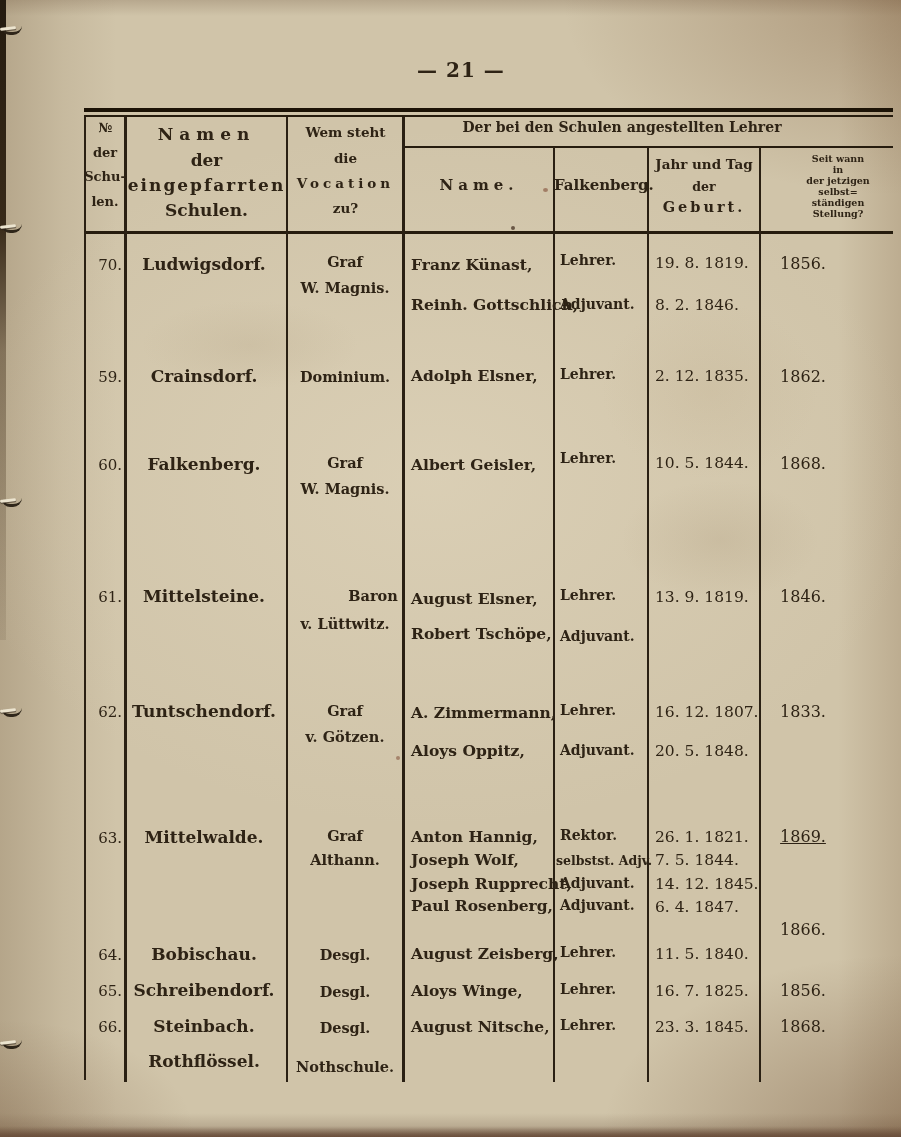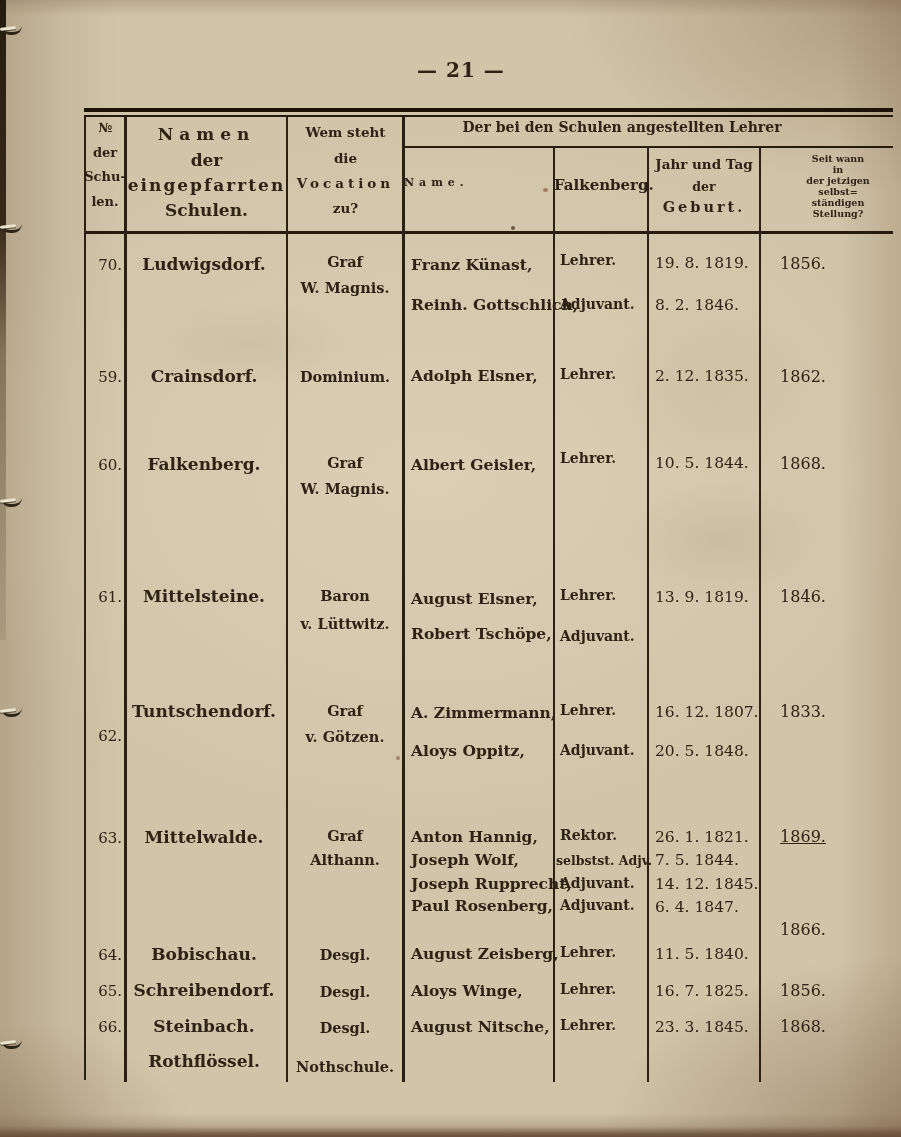--- a/index.html
+++ b/index.html
@@ -32,21 +32,21 @@
   .c-name{left:411px;font-size:15.5px;font-weight:bold;}
   .c-char{left:560px;font-size:14px;font-weight:bold;}
   .c-char.sm{left:556px;font-size:12.5px;}
   .c-geb{left:655px;font-size:15.5px;}
   .c-seit{left:760px;width:86px;text-align:center;font-size:16px;}
   
   .h1{left:84px;width:42px;text-align:center;font-size:13px;font-weight:bold;}
   .h2{left:126px;width:161px;text-align:center;font-size:17px;font-weight:bold;}
   .h3{left:287px;width:117px;text-align:center;font-size:13.5px;font-weight:bold;}
   .hspan{left:404px;width:436px;text-align:center;font-size:14px;font-weight:bold;}
-  .h4{left:404px;width:150px;text-align:left;font-size:11px;font-weight:bold;}
+  .h4{left:404px;width:150px;text-align:center;font-size:15px;font-weight:bold;}
   .h5{left:554px;width:94px;text-align:center;font-size:15px;font-weight:bold;}
   .h6{left:648px;width:112px;text-align:center;font-weight:bold;}
   .h7{left:760px;width:124px;text-align:center;font-size:9.5px;font-weight:bold;line-height:11px;margin-left:16px;}
   .pageno{left:84px;width:754px;top:58px;text-align:center;font-size:20px;font-weight:bold;position:absolute;letter-spacing:1px;}
   
   .edge-strip{left:0;top:0;width:6px;height:640px;
     background:linear-gradient(180deg,#241b10 0%,#382a19 35%,rgba(80,62,40,0.5) 55%,rgba(80,62,40,0.12) 100%);}
   .stitch{left:0;width:26px;height:10px;}
   .stitch .dark{position:absolute;left:2px;top:2px;width:20px;height:6px;border-bottom:3px solid #2f261a;border-radius:0 0 10px 9px;}
   .stitch .lite{position:absolute;left:0;top:3px;width:16px;height:3px;background:#ece4cf;border-radius:2px;transform:rotate(-6deg);box-shadow:0 1px 1px rgba(40,30,18,0.7);}
@@ -167,32 +167,32 @@
       <div class="cell c-voc" style="top:481px;">W. Magnis.</div>
       <div class="cell c-name" style="top:456px;">Albert Geisler,</div>
       <div class="cell c-char" style="top:451px;">Lehrer.</div>
       <div class="cell c-geb num" style="top:455px;">10. 5. 1844.</div>
       <div class="cell c-seit num" style="top:455px;">1868.</div>
     </div>
 
     <div>
       <div class="cell c-no num" style="top:589px;">61.</div>
       <div class="cell c-school" style="top:587px;">Mittelsteine.</div>
-      <div class="cell c-voc" style="top:588px;">Baron</div>
+      <div class="cell c-voc" style="top:588px;padding-left:28px;">Baron</div>
       <div class="cell c-voc" style="top:616px;">v. Lüttwitz.</div>
       <div class="cell c-name" style="top:590px;">August Elsner,</div>
       <div class="cell c-name" style="top:625px;">Robert Tschöpe,</div>
       <div class="cell c-char" style="top:588px;">Lehrer.</div>
       <div class="cell c-char" style="top:629px;">Adjuvant.</div>
       <div class="cell c-geb num" style="top:589px;">13. 9. 1819.</div>
       <div class="cell c-seit num" style="top:588px;">1846.</div>
     </div>
 
     <div>
-      <div class="cell c-no num" style="top:728px;text-align:right;">62.</div>
+      <div class="cell c-no num" style="top:704px;text-align:right;">62.</div>
       <div class="cell c-school" style="top:702px;">Tuntschendorf.</div>
       <div class="cell c-voc" style="top:703px;">Graf</div>
       <div class="cell c-voc" style="top:729px;">v. Götzen.</div>
       <div class="cell c-name" style="top:704px;">A. Zimmermann,</div>
       <div class="cell c-name" style="top:742px;">Aloys Oppitz,</div>
       <div class="cell c-char" style="top:703px;">Lehrer.</div>
       <div class="cell c-char" style="top:743px;">Adjuvant.</div>
       <div class="cell c-geb num" style="top:704px;">16. 12. 1807.</div>
       <div class="cell c-geb num" style="top:743px;">20. 5. 1848.</div>
       <div class="cell c-seit num" style="top:703px;">1833.</div>

